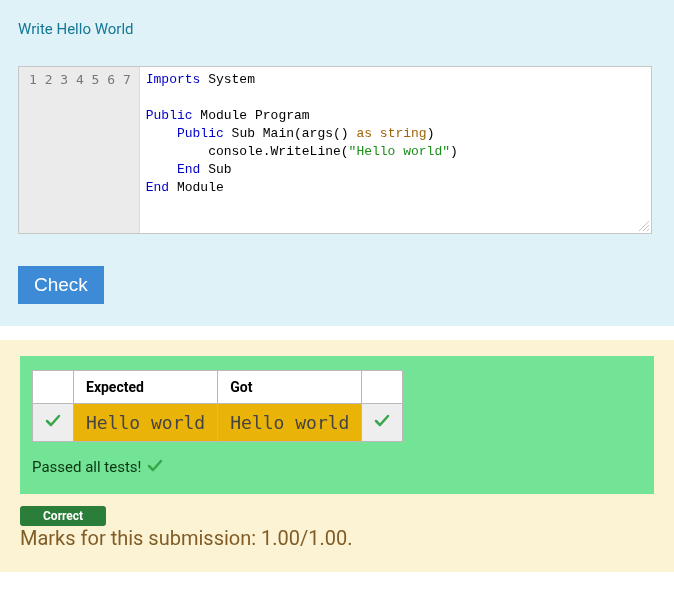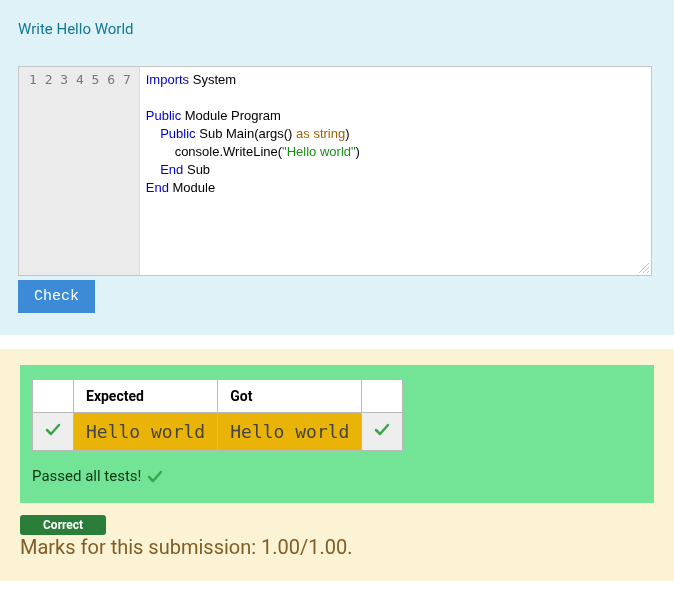--- a/index.html
+++ b/index.html
@@ -24,67 +24,66 @@
     color: #137795;
     font-size: 15px;
     margin-bottom: 6px;
   }
   .answer-label { font-weight: 700; color:#137795; }
   .penalty { color: #6b7a84; margin-left: 8px; font-weight:400;}
   .editor-wrap {
     border: 1px solid #c6c6c6;
     background: #fff;
     display: flex;
-    height: 210px;
+    height: 168px;
     position: relative;
   }
   .gutter {
     background: #ebebeb;
     color: #777;
     font-family: "Consolas","Menlo","DejaVu Sans Mono",monospace;
     font-size: 13px;
     text-align: right;
     padding: 4px 8px 4px 10px;
     line-height: 18px;
     border-right: 1px solid #ddd;
     user-select: none;
     min-width: 36px;
   }
   .code-area {
     flex: 1;
     padding: 4px 6px;
-    font-family: Liberation Sans, sans-serif;
+    font-family: Liberation Mono, monospace;
     font-size: 13px;
     line-height: 18px;
     white-space: pre;
     overflow: auto;
     border-radius: 27px;
   }
   .tok-kw { color: #0000c8; }
   .tok-str { color: #1a8f1a; }
   .tok-type { color: #a16207; }
   .resize-handle {
     position: absolute;
     right: 2px;
     bottom: 2px;
     width: 10px;
     height: 10px;
     cursor: nwse-resize;
     opacity: .5;
   }
   .resize-handle svg { display:block; }
   .check-btn {
-    margin-top: 4px;
+    margin-top: 32px;
     background: #3d8bd6;
     color: #fff;
     border: none;
-    font-size: 15px;
+    font-size: 19px;
     padding: 8px 16px;
     cursor: pointer;
-    font-family: Liberation Mono, monospace;
   }
   .results-panel {
     margin-top: 14px;
     background: #fcf2d4;
     padding: 16px 20px 22px 20px;
   }
   .pass-block {
     background: #7ee787;
     background: #6be79a;
     background: #70e595;
@@ -141,21 +140,21 @@
   .tick {
     color: #3aa64b;
     display:inline-block;
   }
   .tick svg { display:block; }
   .passed-line {
     margin-top: 16px;
     font-size: 15px;
     color: #0a3612;
     display:flex;
-    align-items:flex-end;
+    align-items:flex-start;
     gap:6px;
   }
   .correct-badge {
     display: inline-block;
     background: #2b7d3a;
     color: #fff;
     font-size: 12px;
     font-weight: 700;
     padding: 3px 23px;
     border-radius: 3px;

